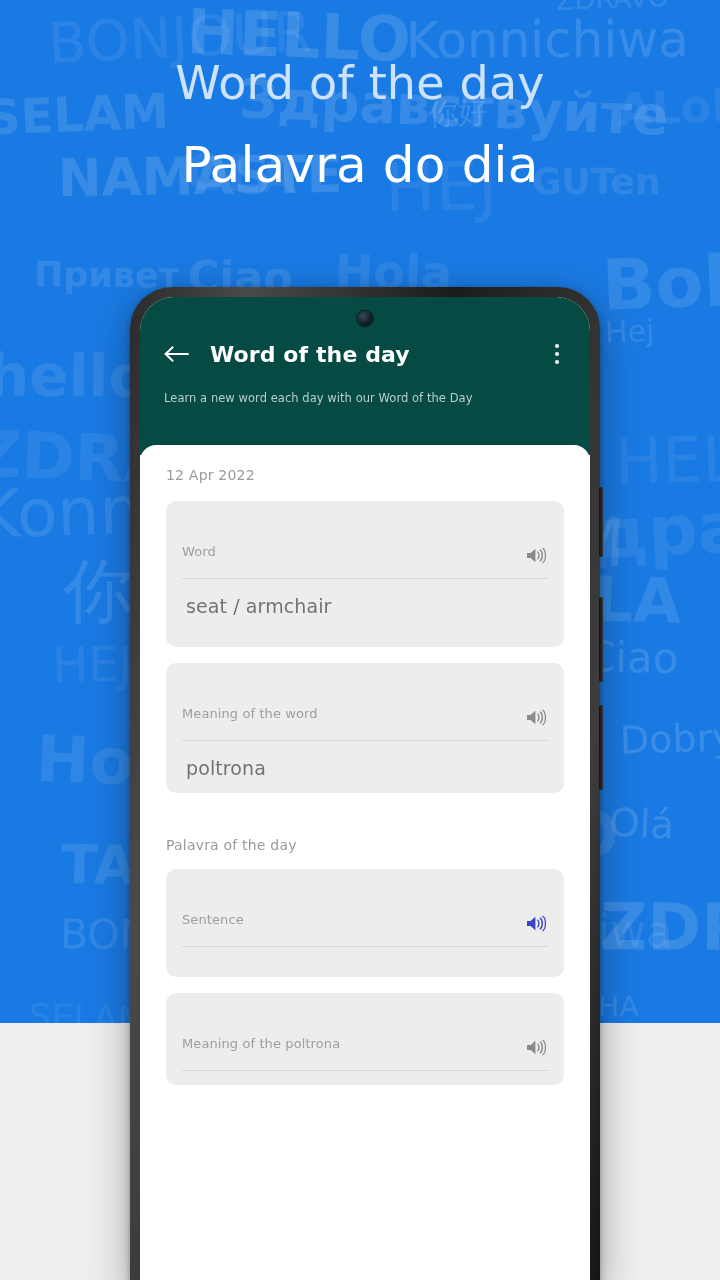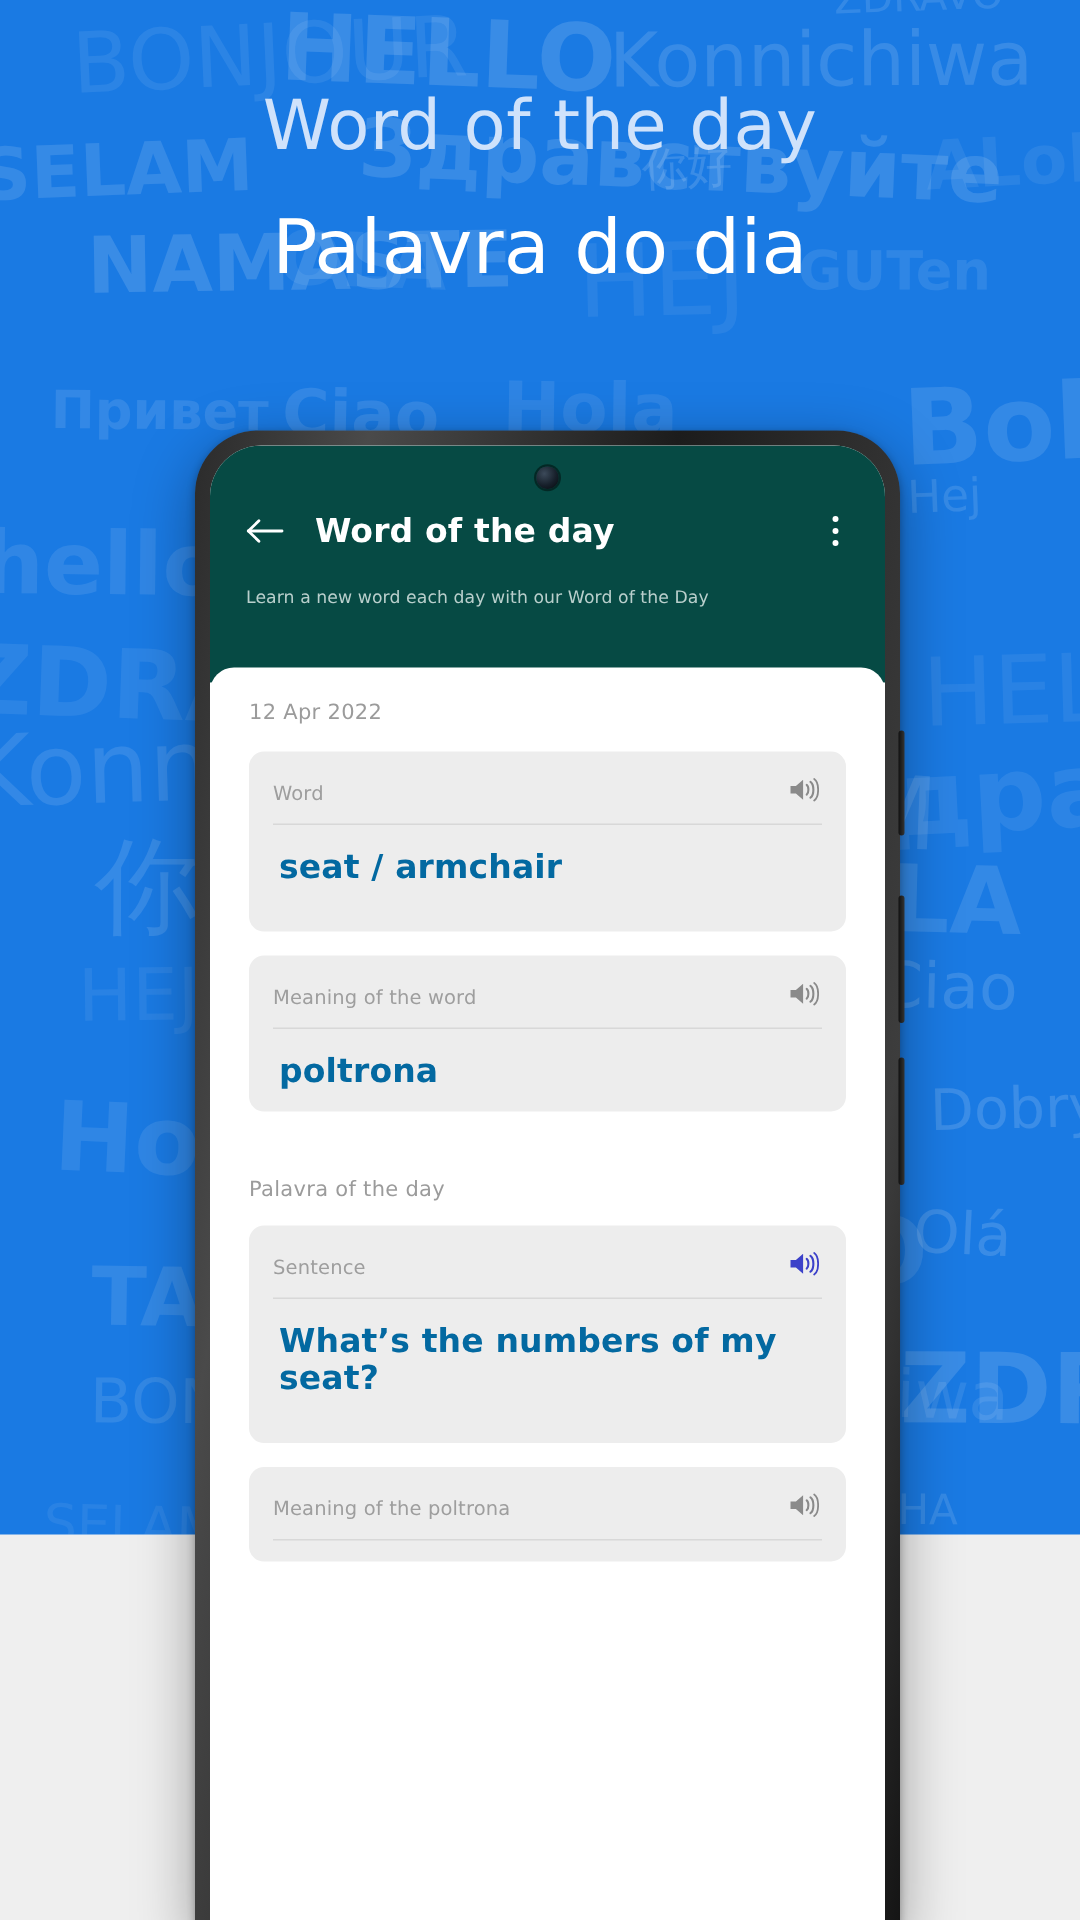--- a/index.html
+++ b/index.html
@@ -83,26 +83,26 @@
   .sheet {
     position:relative; margin-top:-10px; background:#fff;
     border-radius:16px 16px 0 0; height:852px; padding:22px 26px 0 26px;
     overflow:hidden;
   }
   .date { color:#9b9b9b; font-size:14px; letter-spacing:.2px; margin-bottom:18px; }
 
   .card {
     background:#ededed; border-radius:10px; padding:14px 16px 0 16px; margin-bottom:16px;
   }
-  .card-head { display:flex; align-items:flex-end; }
+  .card-head { display:flex; align-items:flex-start;margin-top:29px; }
   .card-label { flex:1; color:#9e9e9e; font-size:13px; letter-spacing:.1px; }
   .spk { width:24px; height:22px; display:flex; align-items:center; justify-content:center; cursor:pointer; }
   .divider { height:1px; background:#d8d8d8; margin-top:12px; }
   .card-value {
-    color:#0369a1; font-size:22px; font-weight:700; letter-spacing:.1px;
+    color:#737373; font-size:19px; font-weight:400; letter-spacing:.1px;
     padding:16px 4px 0 4px;
   }
   .card.tall { padding-bottom:30px; }
   .card.short { padding-bottom:14px; }
 
   .section-title {
     color:#9b9b9b; font-size:14px; letter-spacing:.2px;
     margin-top:44px; margin-bottom:16px;
   }
 </style>
@@ -244,21 +244,20 @@
             <div class="spk">
               <svg width="20" height="17" viewBox="0 0 20 17" aria-hidden="true">
                 <path d="M1 6 H4.6 L9.4 1.8 V15.2 L4.6 11 H1 Z" fill="#3c41c9"></path>
                 <path d="M11.8 5.2 C13.3 6.3 13.3 10.7 11.8 11.8" stroke="#3c41c9" stroke-width="1.4" fill="none" stroke-linecap="round"></path>
                 <path d="M14.3 3.2 C16.9 5 16.9 12 14.3 13.8" stroke="#3c41c9" stroke-width="1.4" fill="none" stroke-linecap="round"></path>
                 <path d="M16.8 1.3 C20.3 3.7 20.3 13.3 16.8 15.7" stroke="#3c41c9" stroke-width="1.2" fill="none" stroke-linecap="round"></path>
               </svg>
             </div>
           </div>
           <div class="divider"></div>
-          <div class="card-value">What’s the numbers of my seat?</div>
         </div>
 
         <div class="card short">
           <div class="card-head">
             <div class="card-label">Meaning of the poltrona</div>
             <div class="spk">
               <svg width="20" height="17" viewBox="0 0 20 17" aria-hidden="true">
                 <path d="M1 6 H4.6 L9.4 1.8 V15.2 L4.6 11 H1 Z" fill="#8a8a8a"></path>
                 <path d="M11.8 5.2 C13.3 6.3 13.3 10.7 11.8 11.8" stroke="#8a8a8a" stroke-width="1.4" fill="none" stroke-linecap="round"></path>
                 <path d="M14.3 3.2 C16.9 5 16.9 12 14.3 13.8" stroke="#8a8a8a" stroke-width="1.4" fill="none" stroke-linecap="round"></path>

